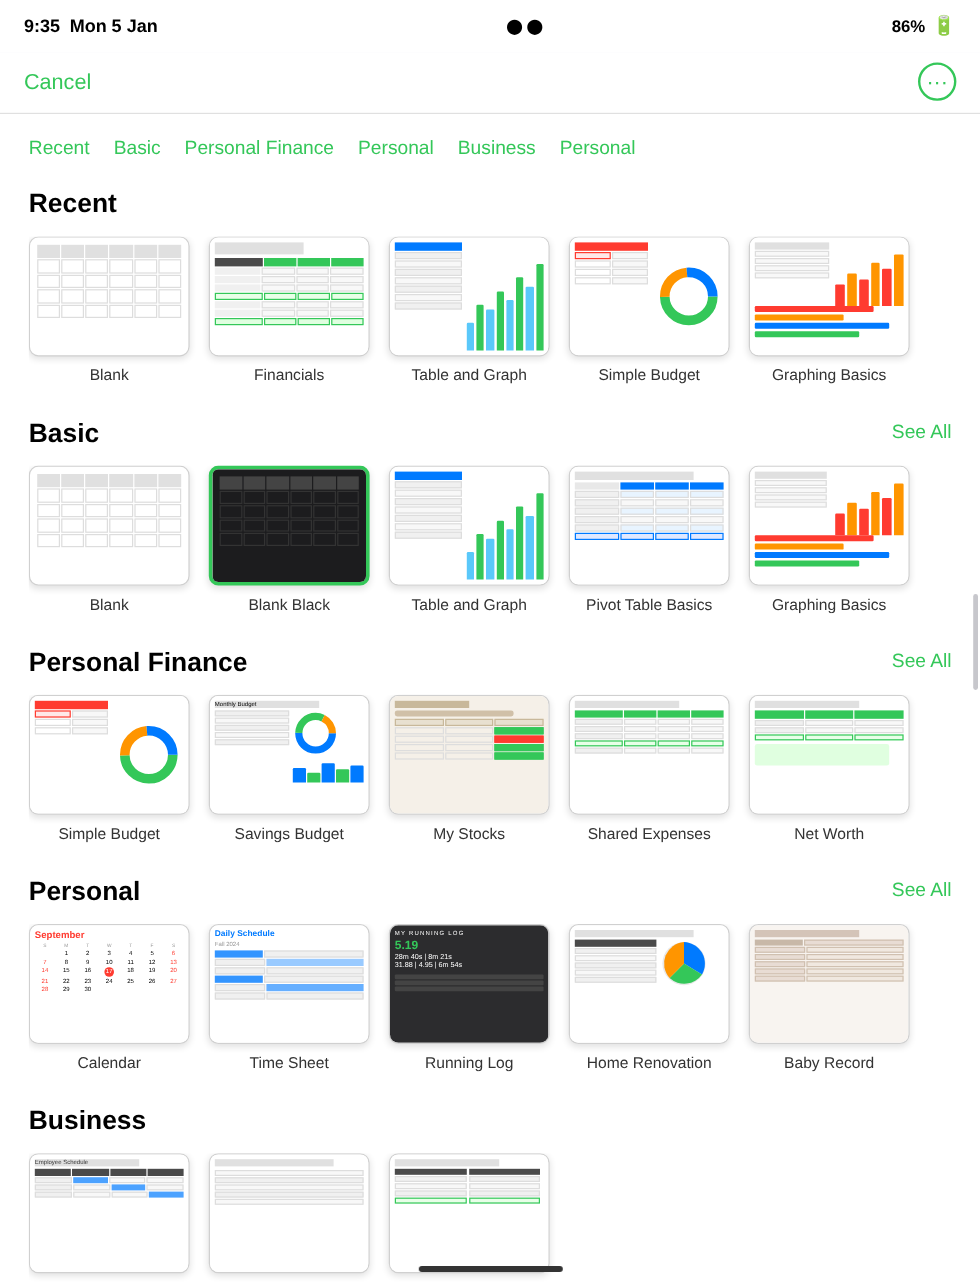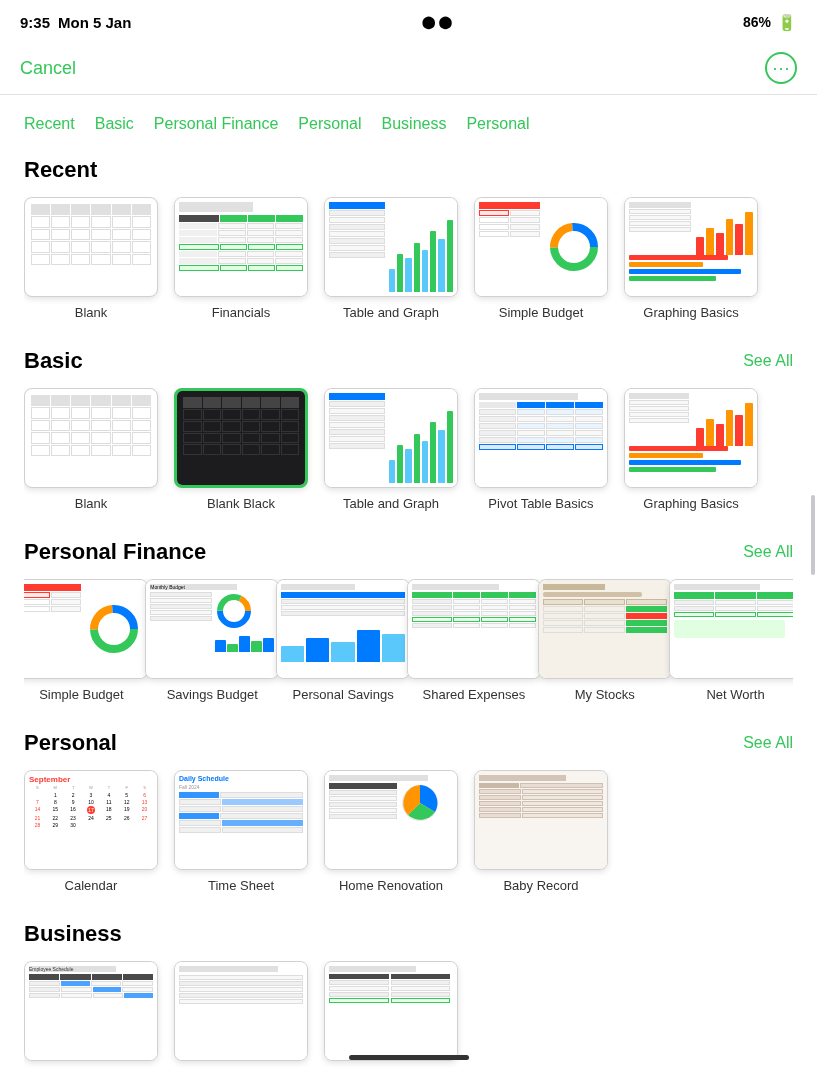--- a/index.html
+++ b/index.html
@@ -677,45 +677,56 @@
                   <div style="flex:1;background:#34c759;height:55%;border-radius:1px 1px 0 0;"></div>
                   <div style="flex:1;background:#007aff;height:70%;border-radius:1px 1px 0 0;"></div>
                 </div>
               </div>
             </div>
           </div>
         </div>
         <span class="template-label">Savings Budget</span>
       </div>
 
-      <div class="template-item">
-        <div class="template-thumb">
-          <div style="width:100%;height:100%;padding:4px;background:white;overflow:hidden;">
-            <div style="height:6px;background:#e0e0e0;width:60%;margin-bottom:2px;"></div>
-            <div style="display:flex;flex-direction:column;gap:2px;">
-              <div style="display:flex;gap:2px;">
-                <div style="flex:1;display:flex;flex-direction:column;gap:1px;">
-                  <div style="height:6px;background:#007aff;"></div>
-                  <div style="height:5px;background:#f0f0f0;border:0.5px solid #ddd;"></div>
-                  <div style="height:5px;background:#f8f8f8;border:0.5px solid #ddd;"></div>
-                  <div style="height:5px;background:#f0f0f0;border:0.5px solid #ddd;"></div>
-                </div>
-              </div>
-
-              <div style="display:flex;align-items:flex-end;gap:2px;height:40px;margin-top:4px;">
-                <div style="flex:1;background:#5ac8fa;height:40%;border-radius:1px 1px 0 0;"></div>
-                <div style="flex:1;background:#007aff;height:60%;border-radius:1px 1px 0 0;"></div>
-                <div style="flex:1;background:#5ac8fa;height:50%;border-radius:1px 1px 0 0;"></div>
-                <div style="flex:1;background:#007aff;height:80%;border-radius:1px 1px 0 0;"></div>
-                <div style="flex:1;background:#5ac8fa;height:70%;border-radius:1px 1px 0 0;"></div>
-              </div>
-            </div>
-          </div>
-        </div>
-        <span class="template-label">Personal Savings</span>
+
+      <div class="template-item">
+        <div class="template-thumb">
+          <div style="width:100%;height:100%;padding:4px;background:#f5f0e8;overflow:hidden;">
+            <div style="height:6px;background:#c8b89a;width:50%;margin-bottom:2px;"></div>
+            <div style="height:5px;background:#d0c0a8;border-radius:2px;margin-bottom:1px;width:80%;"></div>
+            <div style="display:flex;flex-direction:column;gap:1px;margin-top:2px;">
+              <div style="display:flex;gap:1px;height:6px;">
+                <div style="flex:1;background:#e8e0d0;border:0.5px solid #c8b89a;"></div>
+                <div style="flex:1;background:#e8e0d0;border:0.5px solid #c8b89a;"></div>
+                <div style="flex:1;background:#e8e0d0;border:0.5px solid #c8b89a;"></div>
+              </div>
+              <div style="display:flex;gap:1px;height:6px;">
+                <div style="flex:1;background:#f5f0e8;border:0.5px solid #ddd;"></div>
+                <div style="flex:1;background:#f5f0e8;border:0.5px solid #ddd;"></div>
+                <div style="flex:1;background:#34c759;border:0.5px solid #34c759;"></div>
+              </div>
+              <div style="display:flex;gap:1px;height:6px;">
+                <div style="flex:1;background:#f5f0e8;border:0.5px solid #ddd;"></div>
+                <div style="flex:1;background:#f5f0e8;border:0.5px solid #ddd;"></div>
+                <div style="flex:1;background:#ff3b30;border:0.5px solid #ff3b30;"></div>
+              </div>
+              <div style="display:flex;gap:1px;height:6px;">
+                <div style="flex:1;background:#f5f0e8;border:0.5px solid #ddd;"></div>
+                <div style="flex:1;background:#f5f0e8;border:0.5px solid #ddd;"></div>
+                <div style="flex:1;background:#34c759;border:0.5px solid #34c759;"></div>
+              </div>
+              <div style="display:flex;gap:1px;height:6px;">
+                <div style="flex:1;background:#f5f0e8;border:0.5px solid #ddd;"></div>
+                <div style="flex:1;background:#f5f0e8;border:0.5px solid #ddd;"></div>
+                <div style="flex:1;background:#34c759;border:0.5px solid #34c759;"></div>
+              </div>
+            </div>
+          </div>
+        </div>
+        <span class="template-label">My Stocks</span>
       </div>
 
       <div class="template-item">
         <div class="template-thumb">
           <div style="width:100%;height:100%;padding:4px;background:white;overflow:hidden;">
             <div style="height:6px;background:#e0e0e0;width:70%;margin-bottom:2px;"></div>
             <div style="display:flex;flex-direction:column;gap:1px;">
               <div style="display:flex;gap:1px;height:6px;">
                 <div style="flex:1.5;background:#34c759;"></div>
                 <div style="flex:1;background:#34c759;"></div>
@@ -749,57 +760,20 @@
               <div style="display:flex;gap:1px;height:5px;">
                 <div style="flex:1.5;background:#f0f0f0;border:0.5px solid #ddd;"></div>
                 <div style="flex:1;background:#f8f8f8;border:0.5px solid #ddd;"></div>
                 <div style="flex:1;background:#f8f8f8;border:0.5px solid #ddd;"></div>
                 <div style="flex:1;background:#f8f8f8;border:0.5px solid #ddd;"></div>
               </div>
             </div>
           </div>
         </div>
         <span class="template-label">Shared Expenses</span>
-      </div>
-
-      <div class="template-item">
-        <div class="template-thumb">
-          <div style="width:100%;height:100%;padding:4px;background:#f5f0e8;overflow:hidden;">
-            <div style="height:6px;background:#c8b89a;width:50%;margin-bottom:2px;"></div>
-            <div style="height:5px;background:#d0c0a8;border-radius:2px;margin-bottom:1px;width:80%;"></div>
-            <div style="display:flex;flex-direction:column;gap:1px;margin-top:2px;">
-              <div style="display:flex;gap:1px;height:6px;">
-                <div style="flex:1;background:#e8e0d0;border:0.5px solid #c8b89a;"></div>
-                <div style="flex:1;background:#e8e0d0;border:0.5px solid #c8b89a;"></div>
-                <div style="flex:1;background:#e8e0d0;border:0.5px solid #c8b89a;"></div>
-              </div>
-              <div style="display:flex;gap:1px;height:6px;">
-                <div style="flex:1;background:#f5f0e8;border:0.5px solid #ddd;"></div>
-                <div style="flex:1;background:#f5f0e8;border:0.5px solid #ddd;"></div>
-                <div style="flex:1;background:#34c759;border:0.5px solid #34c759;"></div>
-              </div>
-              <div style="display:flex;gap:1px;height:6px;">
-                <div style="flex:1;background:#f5f0e8;border:0.5px solid #ddd;"></div>
-                <div style="flex:1;background:#f5f0e8;border:0.5px solid #ddd;"></div>
-                <div style="flex:1;background:#ff3b30;border:0.5px solid #ff3b30;"></div>
-              </div>
-              <div style="display:flex;gap:1px;height:6px;">
-                <div style="flex:1;background:#f5f0e8;border:0.5px solid #ddd;"></div>
-                <div style="flex:1;background:#f5f0e8;border:0.5px solid #ddd;"></div>
-                <div style="flex:1;background:#34c759;border:0.5px solid #34c759;"></div>
-              </div>
-              <div style="display:flex;gap:1px;height:6px;">
-                <div style="flex:1;background:#f5f0e8;border:0.5px solid #ddd;"></div>
-                <div style="flex:1;background:#f5f0e8;border:0.5px solid #ddd;"></div>
-                <div style="flex:1;background:#34c759;border:0.5px solid #34c759;"></div>
-              </div>
-            </div>
-          </div>
-        </div>
-        <span class="template-label">My Stocks</span>
       </div>
 
       <div class="template-item">
         <div class="template-thumb">
           <div style="width:100%;height:100%;padding:4px;background:white;overflow:hidden;">
             <div style="height:6px;background:#e0e0e0;width:70%;margin-bottom:2px;"></div>
             <div style="display:flex;flex-direction:column;gap:1px;">
               <div style="display:flex;gap:1px;height:7px;">
                 <div style="flex:1;background:#34c759;"></div>
                 <div style="flex:1;background:#34c759;"></div>
@@ -916,20 +890,36 @@
               <div style="display:flex;gap:1px;height:6px;">
                 <div style="flex:1;background:#f0f0f0;border:0.5px solid #ddd;"></div>
                 <div style="flex:2;background:#f0f0f0;border:0.5px solid #ddd;"></div>
               </div>
             </div>
           </div>
         </div>
         <span class="template-label">Time Sheet</span>
       </div>
 
+      <div class="template-item">
+        <div class="template-thumb">
+          <div style="width:100%;height:100%;padding:4px;background:#2c2c2e;overflow:hidden;">
+            <div style="color:#fff;font-size:5px;margin-bottom:2px;text-transform:uppercase;letter-spacing:1px;">MY RUNNING LOG</div>
+            <div style="color:#34c759;font-size:10px;font-weight:bold;margin-bottom:1px;">5.19</div>
+            <div style="color:#fff;font-size:6px;margin-bottom:1px;">28m 40s | 8m 21s</div>
+            <div style="color:#fff;font-size:6px;margin-bottom:4px;">31.88 | 4.95 | 6m 54s</div>
+            <div style="display:flex;flex-direction:column;gap:1px;">
+              <div style="height:4px;background:#444;border-radius:1px;"></div>
+              <div style="height:4px;background:#444;border-radius:1px;"></div>
+              <div style="height:4px;background:#444;border-radius:1px;"></div>
+            </div>
+          </div>
+        </div>
+        <span class="template-label">Running Log</span>
+      </div>
 
       <div class="template-item">
         <div class="template-thumb">
           <div style="width:100%;height:100%;padding:4px;background:white;overflow:hidden;">
             <div style="height:6px;background:#e0e0e0;width:80%;margin-bottom:2px;"></div>
             <div style="display:flex;gap:3px;">
               <div style="width:55%;display:flex;flex-direction:column;gap:1px;">
                 <div style="height:6px;background:#4a4a4a;"></div>
                 <div style="height:5px;background:#f0f0f0;border:0.5px solid #ddd;"></div>
                 <div style="height:5px;background:#f8f8f8;border:0.5px solid #ddd;"></div>

